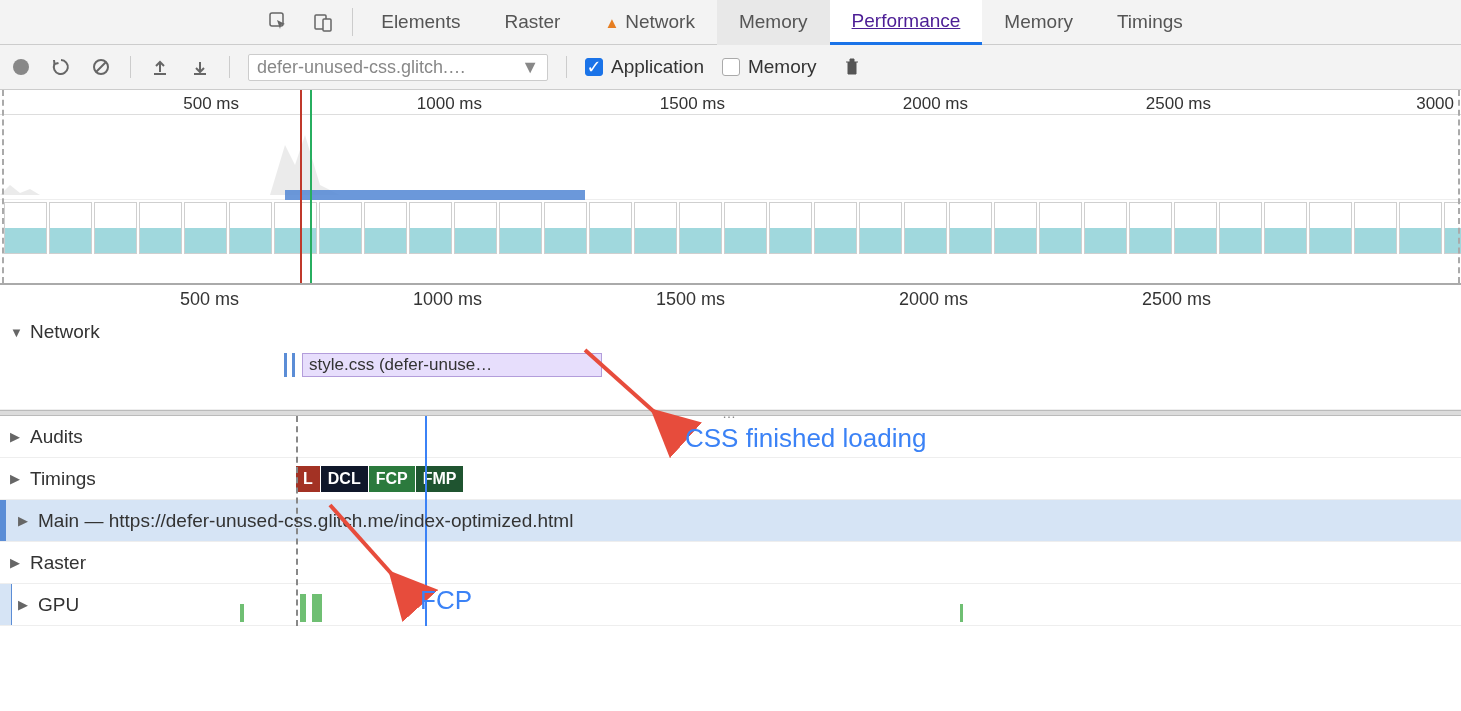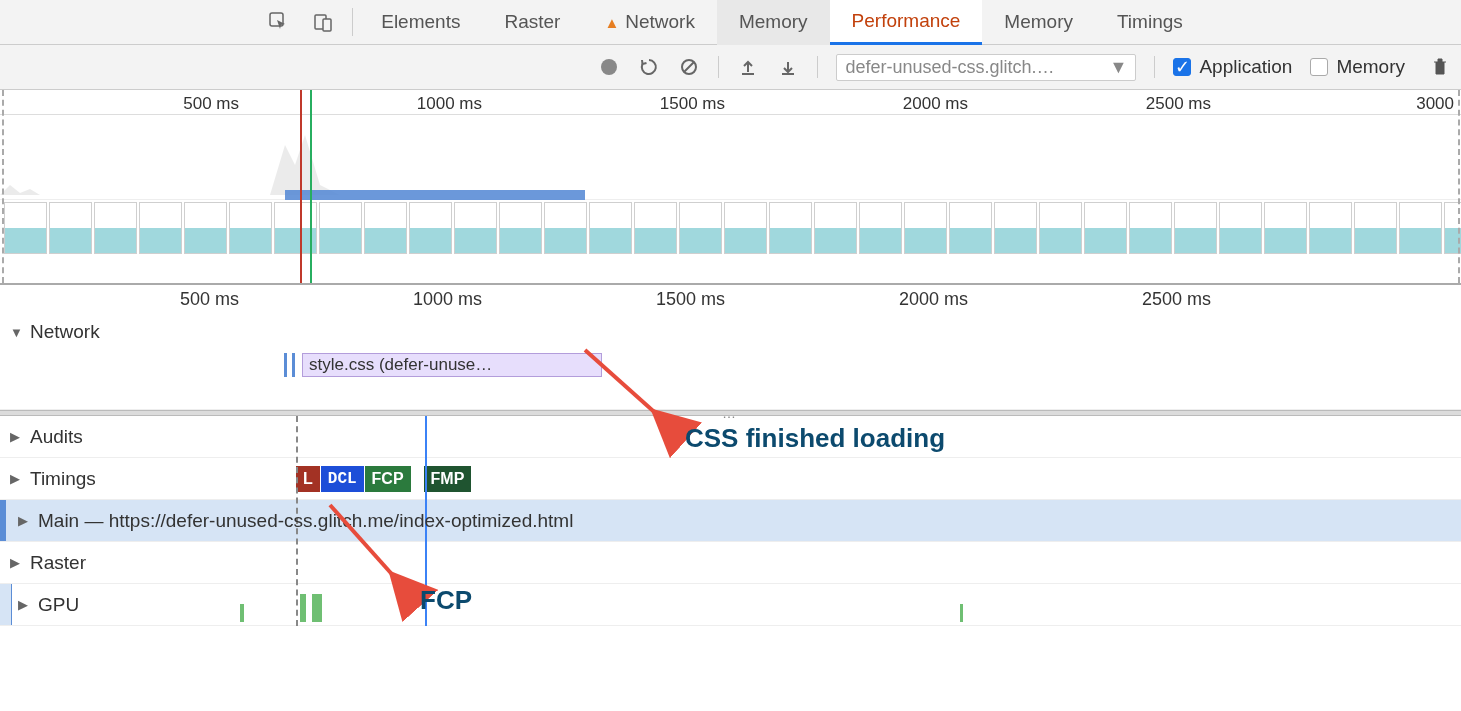--- a/index.html
+++ b/index.html
@@ -35,40 +35,40 @@
   padding: 0 22px;
   height: 45px;
   display: flex;
   align-items: center;
   color: #555;
   font-size: 19px;
   cursor: pointer;
   gap: 6px;
 }
 .tab.active {
-  color: #c2410c;
+  color: #4c1d95;
   border-bottom: 3px solid #1a73e8;
   background: #fff;
+  text-decoration: underline;
 }
 .tab.highlight {
   background: #e8e8e8;
 }
 .warn-icon { color: #e67e22; font-size: 15px; }
 
 
 .toolbar {
   display: flex;
   align-items: center;
   height: 45px;
   padding: 0 10px;
   gap: 18px;
   border-bottom: 1px solid #ccc;
   background: #f3f3f3;
   font-size: 18px;
-  justify-content: flex-end;
 }
 .toolbar .ico { color: #666; display:flex; align-items:center; justify-content:center; width: 22px; }
 .toolbar .divider { width:1px; height:22px; background:#ccc; }
 .record-dot { width:16px; height:16px; border-radius:50%; background:#888; }
 .dropdown {
   display:flex; align-items:center; gap:6px;
   border:1px solid #ccc; background:#fff; padding:2px 8px;
   color:#888; min-width:300px; border-radius:2px;
   font-size: 18px;
 }
@@ -170,43 +170,43 @@
 .net-prep { position:absolute; height:24px; background:#fff; }
 .net-prep .tick1 { position:absolute; left:0; top:0; width:3px; height:100%; background:#5b8dd6; }
 .net-prep .tick2 { position:absolute; left:8px; top:0; width:3px; height:100%; background:#5b8dd6; }
 
 .timing-badge {
   display:inline-flex; align-items:center; justify-content:center;
   height:26px; padding:0 7px; color:#fff; font-size:16px; font-weight:600;
   margin-right:1px;
 }
 .badge-L { background:#a33224; }
-.badge-DCL { background:#1d4ed8;font-family:Liberation Mono, monospace; }
+.badge-DCL { background:#0f172a; }
 .badge-FCP { background:#2b7a3d; }
-.badge-FMP { background:#1f5430;margin-left:12px; }
+.badge-FMP { background:#1f5430; }
 
 .splitter {
   height:6px; background:#dcdcdc; border-top:1px solid #bbb; border-bottom:1px solid #bbb;
   position:relative;
 }
 .splitter::after {
   content:"…"; position:absolute; left:50%; top:-6px; transform:translateX(-50%);
   color:#888; letter-spacing:3px; font-size:14px;
 }
 
 .vline-dashed { position:absolute; top:0; bottom:0; width:0; border-left:2px dashed #888; z-index:2; }
 .vline-blue { position:absolute; top:0; bottom:0; width:2px; background:#3b82f6; z-index:2; }
 .main-selected { background:#d6e4f5; }
 .selected-bar { position:absolute; left:0; width:6px; top:0; bottom:0; background:#5b8dd6; }
 
 .annotation {
   position:absolute;
-  color:#0c4a6e;
+  color:#3b82f6;
   font-size:26px;
-  font-weight:700;
+  font-weight:400;
   z-index:20;
   pointer-events:none;
 }
 .arrow-svg { position:absolute; z-index:19; pointer-events:none; }
 
 .gpu-bar { position:absolute; width:4px; background:#6fbf73; }
 .main-record-left { position:absolute; left:0; top:0; bottom:0; width:12px; background:#d6e4f5; border-right:1px solid #5b8dd6; }
 
 </style>
 </head>

